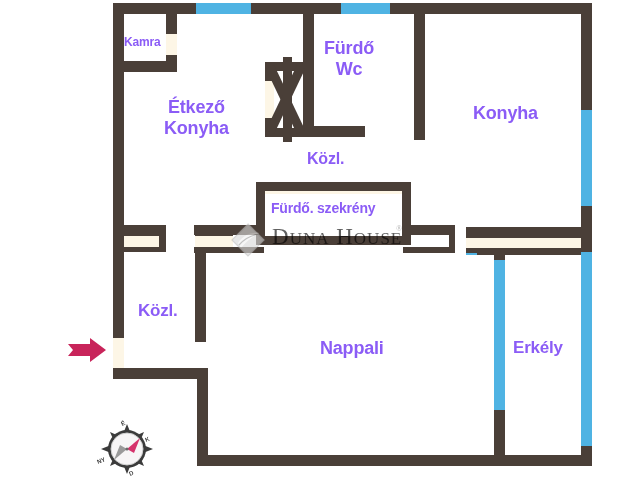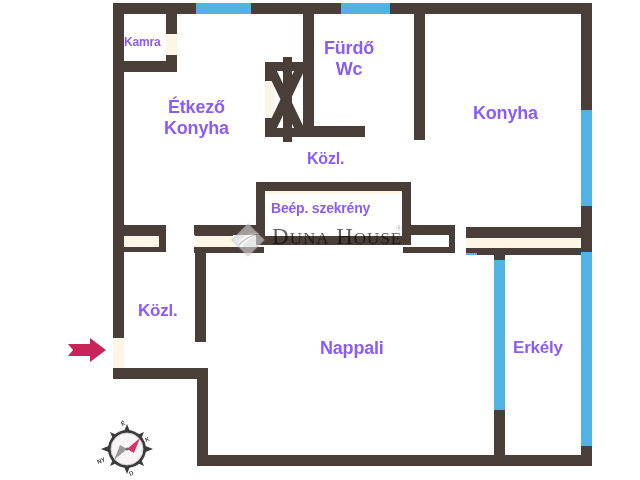--- a/index.html
+++ b/index.html
@@ -203,21 +203,21 @@
 
 <div class="room-label lbl-szoba">
   <span>Konyha</span>
 </div>
 
 <div class="room-label lbl-kozl1">
   <span>Közl.</span>
 </div>
 
 <div class="room-label lbl-szekreny">
-  <span>Beép. szekrény</span>
+  <span>Fürdő. szekrény</span>
 </div>
 
 <div class="room-label lbl-kozl2">
   <span>Közl.</span>
 </div>
 
 <div class="room-label lbl-nappali">
   <span>Nappali</span>
 </div>
 

